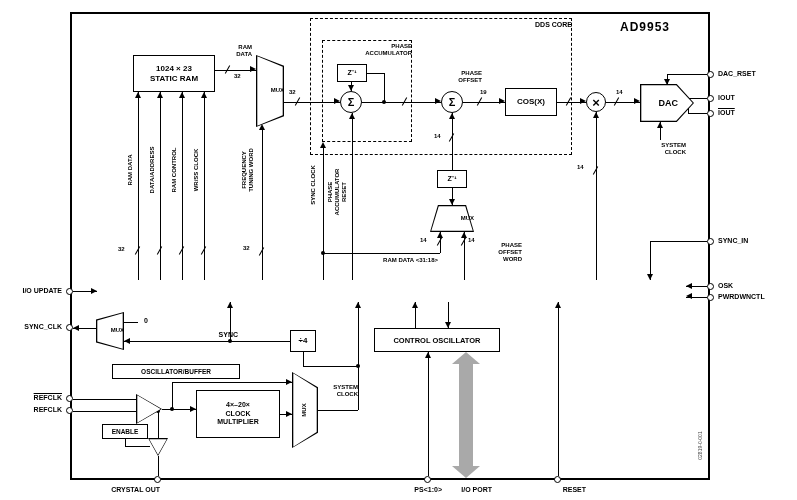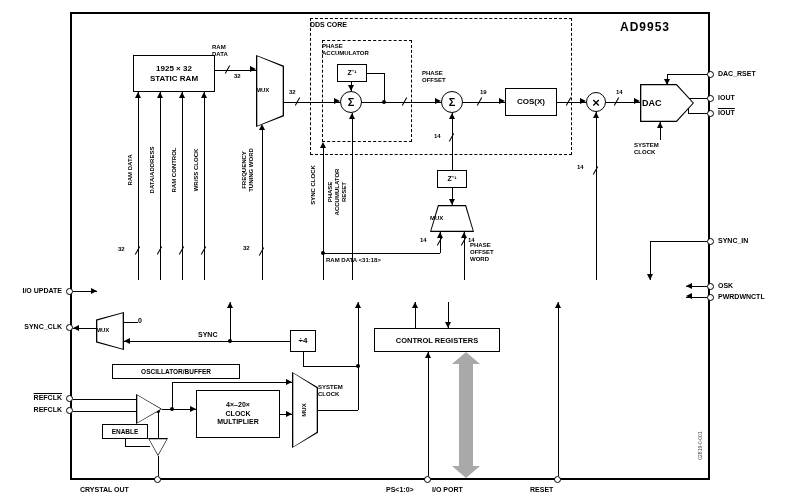--- a/index.html
+++ b/index.html
@@ -1,21 +1,21 @@
 <!DOCTYPE html>
 <html><head>
 <meta charset="utf-8">
 <style>
   *{box-sizing:border-box;margin:0;padding:0}
   body{background:#fff}
   .diagram{position:relative;width:797px;height:500px;background:#fff;color:#000;
     font-family:"Liberation Sans",sans-serif;overflow:hidden}
   .h{position:absolute;height:1px;background:#000}
   .v{position:absolute;width:1px;background:#000}
-  .lbl{position:absolute;font-weight:bold;white-space:pre-line;text-align:left;line-height:1.18;font-size:7px}
+  .lbl{position:absolute;font-weight:bold;white-space:pre-line;text-align:right;line-height:1.18;font-size:7px}
   .f6{font-size:6px}
   .left{text-align:left}.right{text-align:right}
   .box{position:absolute;border:1.2px solid #000;background:#fff;display:flex;align-items:center;justify-content:center;
     font-weight:bold;text-align:center;white-space:pre-line;line-height:1.2}
   .dash{position:absolute;border:1px dashed #000}
   .circ{position:absolute;border:1.2px solid #000;border-radius:50%;background:#fff;display:flex;align-items:center;justify-content:center;font-weight:bold}
   .pin{position:absolute;width:7px;height:7px;border:1.2px solid #000;border-radius:50%;background:#fff}
   .rot{position:absolute;transform:rotate(-90deg);font-weight:bold;white-space:pre-line;text-align:center;line-height:1.15}
   .shp{position:absolute;background:#000}
   .shp>i{position:absolute;inset:1.3px;background:#fff;font-style:normal}
@@ -117,21 +117,21 @@
   <div class="tick" style="left:435px;top:241px"></div>
   <div class="tick" style="left:459px;top:241px"></div>
 
   <div class="dot" style="left:382px;top:100px"></div>
   <div class="dot" style="left:321px;top:251px"></div>
   <div class="dot" style="left:228px;top:339px"></div>
   <div class="dot" style="left:356px;top:364px"></div>
   <div class="dot" style="left:170px;top:407px"></div>
   <div class="dot" style="left:156px;top:409px"></div>
 
-  <div class="box" style="left:133px;top:55px;width:82px;height:37px;font-size:8px">1925 × 32
+  <div class="box" style="left:133px;top:55px;width:82px;height:37px;font-size:8px">1024 × 23
 STATIC RAM</div>
 
   <div class="shp" style="left:256px;top:55px;width:28px;height:72px;clip-path:polygon(0 0,100% 15%,100% 85%,0 100%)">
       <i style="clip-path:polygon(0 0,100% 15%,100% 85%,0 100%)"></i>
     </div>
   <div class="lbl f6" style="left:256px;top:87px;width:28px">MUX</div>
 
   <div class="box" style="left:337px;top:64px;width:30px;height:18px;font-size:7px">Z⁻¹</div>
   <div class="circ" style="left:340px;top:91px;width:22px;height:22px;font-size:11px">Σ</div>
   <div class="circ" style="left:441px;top:91px;width:22px;height:22px;font-size:11px">Σ</div>
@@ -142,21 +142,21 @@
       <i style="clip-path:polygon(0 0,68% 0,100% 50%,68% 100%,0 100%)"></i>
     </div>
   <div class="lbl" style="left:642px;top:98px;width:36px;font-size:9px">DAC</div>
 
   <div class="box" style="left:437px;top:170px;width:30px;height:18px;font-size:7px">Z⁻¹</div>
   <div class="shp" style="left:430px;top:205px;width:44px;height:27px;clip-path:polygon(18% 0,82% 0,100% 100%,0 100%)">
       <i style="clip-path:polygon(18% 0,82% 0,100% 100%,0 100%)"></i>
     </div>
   <div class="lbl f6" style="left:430px;top:215px;width:44px">MUX</div>
 
-  <div class="box" style="left:374px;top:328px;width:126px;height:24px;font-size:7.5px">CONTROL REGISTERS</div>
+  <div class="box" style="left:374px;top:328px;width:126px;height:24px;font-size:7.5px">CONTROL OSCILLATOR</div>
 
   <div class="shp" style="left:96px;top:312px;width:28px;height:38px;clip-path:polygon(100% 0,100% 100%,0 80%,0 20%)">
       <i style="clip-path:polygon(100% 0,100% 100%,0 80%,0 20%)"></i>
     </div>
   <div class="lbl f6" style="left:96px;top:327px;width:28px">MUX</div>
   <div class="box" style="left:290px;top:330px;width:26px;height:22px;font-size:8px">÷4</div>
 
   <div class="box" style="left:112px;top:364px;width:128px;height:15px;font-size:6.5px">OSCILLATOR/BUFFER</div>
   <div class="shp" style="left:136px;top:394px;width:26px;height:30px;clip-path:polygon(0 0,100% 50%,0 100%)">
       <i style="clip-path:polygon(0 0,100% 50%,0 100%)"></i>

